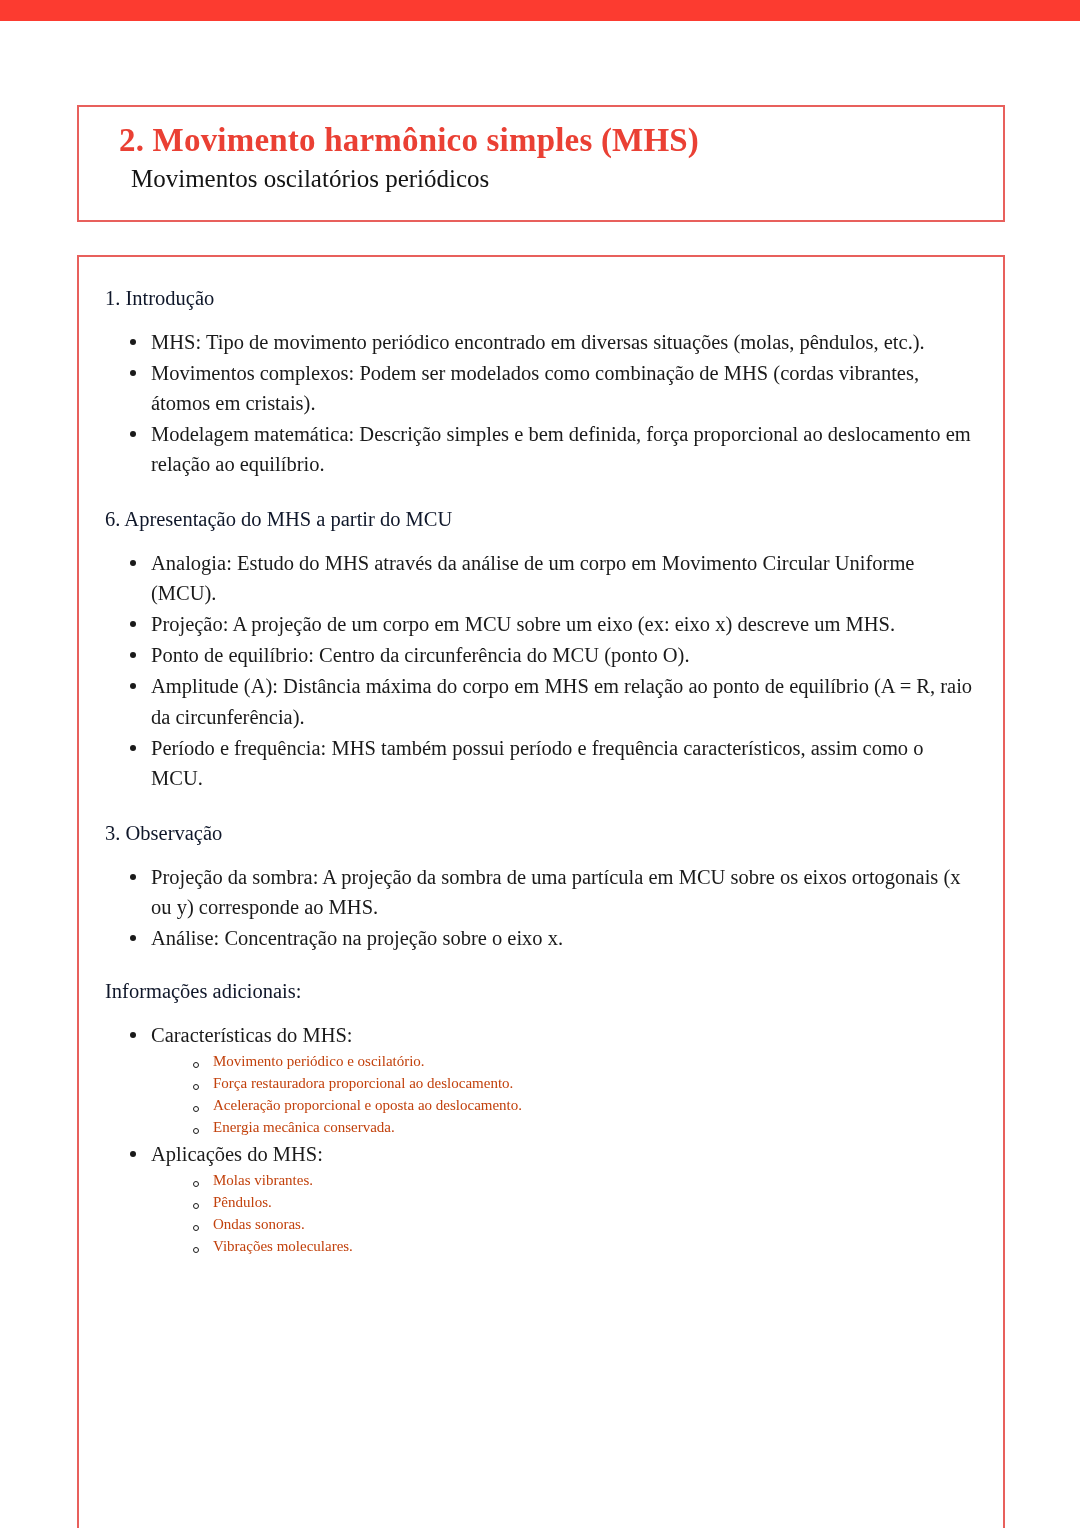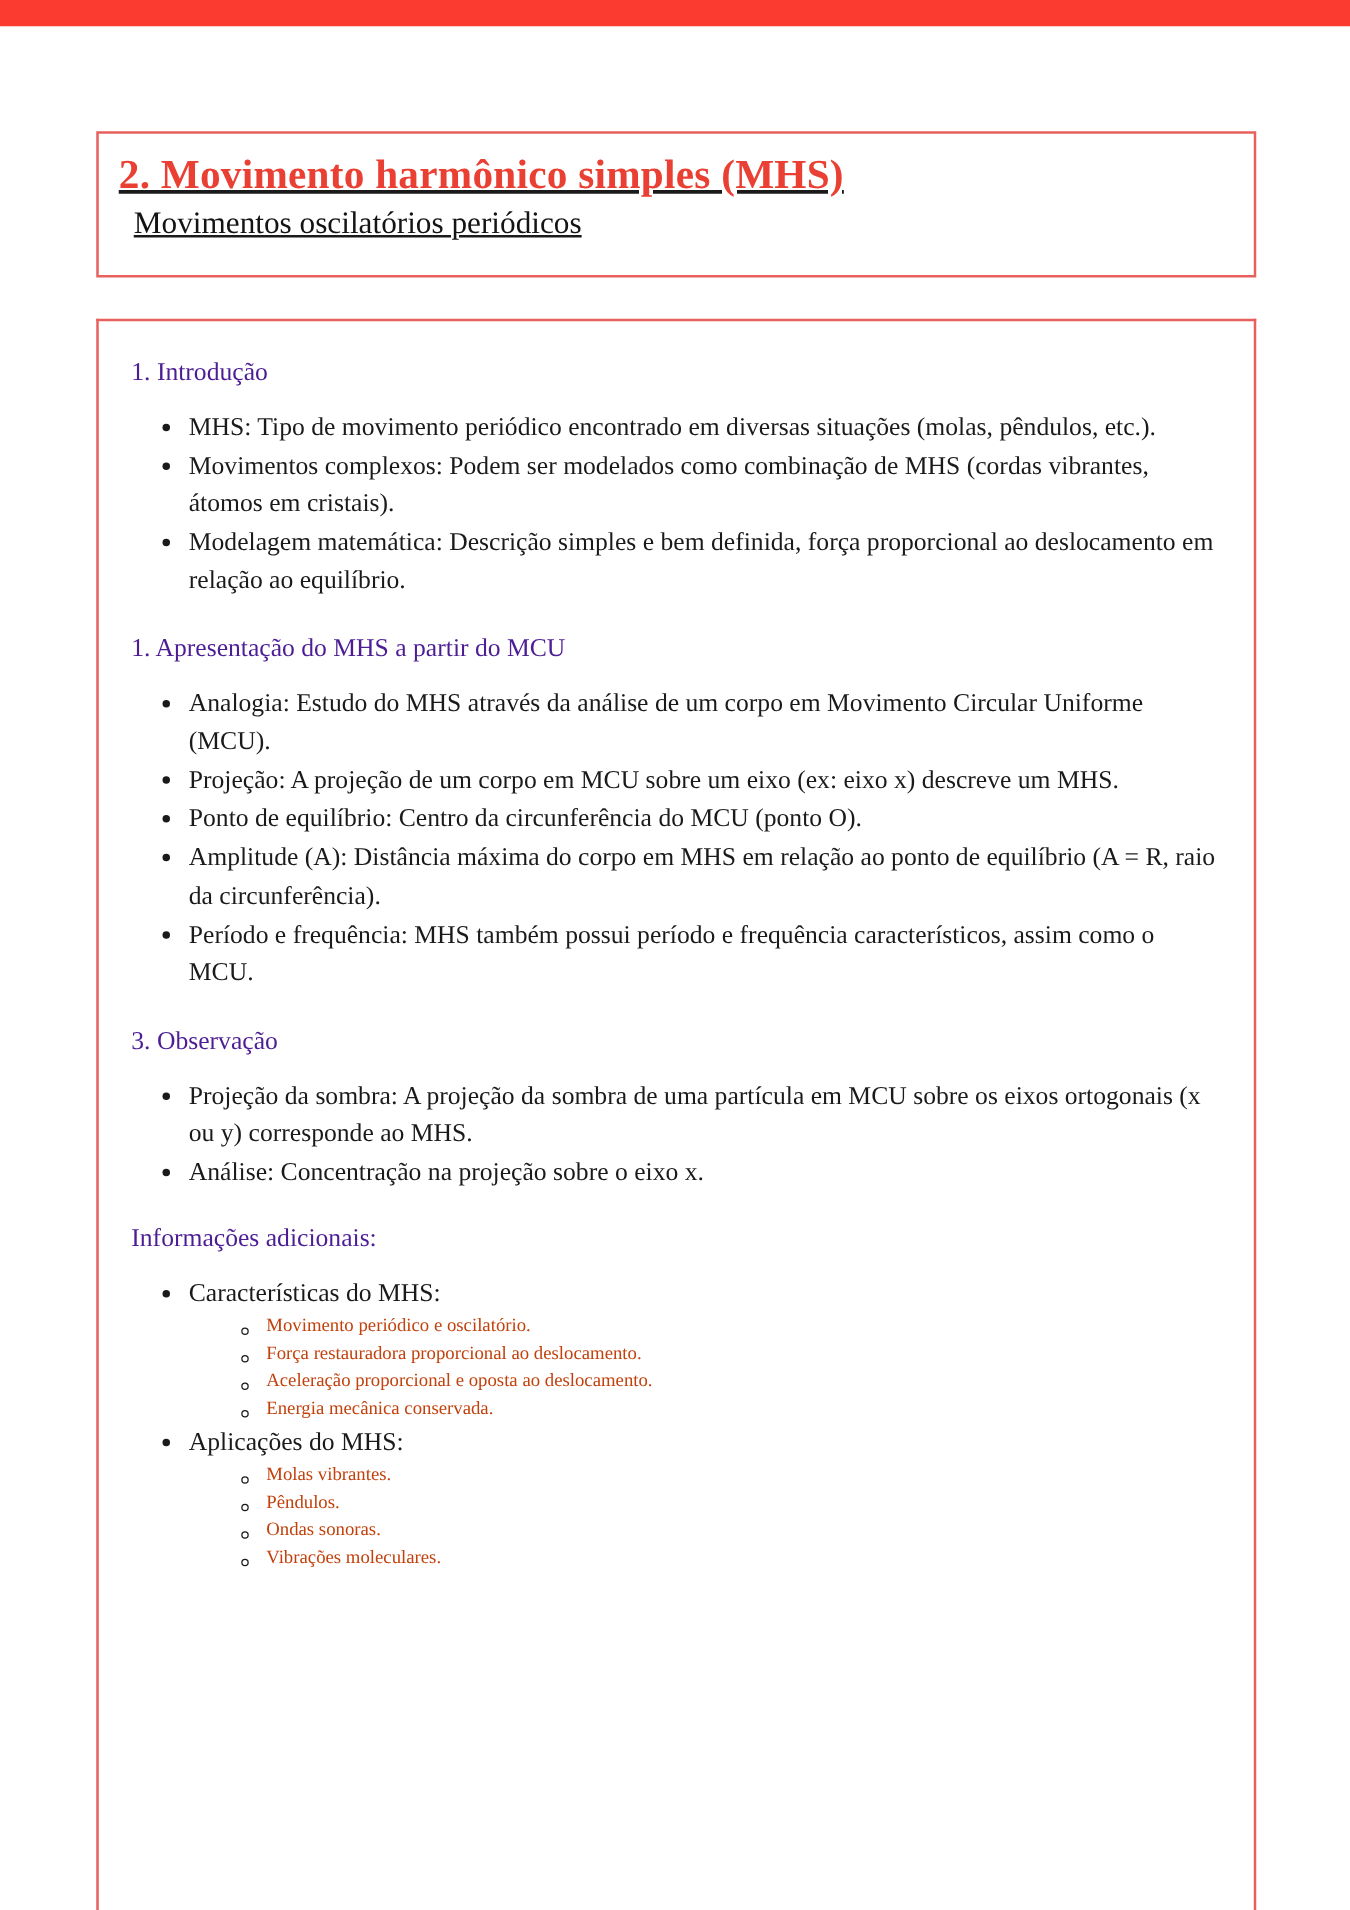--- a/index.html
+++ b/index.html
@@ -38,22 +38,21 @@
   
   .title-card {
     position: absolute;
     left: 77px;
     top: 84px;             
     width: 928px;          
     height: 117px;
     box-sizing: border-box;
     border: 2px solid #e8605c;
     background: #ffffff;
-    padding: 14px 26px 0 16px;
-    text-decoration: underline;
+    padding: 14px 26px 0 40px;
   }
   .doc-title {
     margin: 0;
     font-size: 33px;
     font-weight: bold;
     color: #ea4034;
     letter-spacing: 0.2px;
     line-height: 1.18;
     white-space: nowrap;
   }
@@ -77,21 +76,21 @@
     border: 2px solid #e8605c;
     border-bottom: none;
     background: #ffffff;
     padding: 28px 26px 0 26px;
   }
 
   .section-head {
     margin: 0;
     font-size: 20.5px;
     font-weight: normal;
-    color: #4c1d95;
+    color: #0f172a;
     line-height: 1.35;
   }
   .section-head + .bullets { margin-top: 14px; }
 
   ul.bullets,
   ul.subbullets {
     margin: 0;
     padding: 0;
     list-style: none;
   }
@@ -166,21 +165,21 @@
       <li>
           <span class="txt">Movimentos complexos: Podem ser modelados como combinação de MHS (cordas vibrantes, átomos em cristais).</span>
         </li>
       <li>
           <span class="txt">Modelagem matemática: Descrição simples e bem definida, força proporcional ao deslocamento em relação ao equilíbrio.</span>
         </li>
     </ul>
 
     <div class="gap-lg"></div>
 
-    <p class="section-head">1. Apresentação do MHS a partir do MCU</p>
+    <p class="section-head">6. Apresentação do MHS a partir do MCU</p>
     <ul class="bullets">
       <li>
           <span class="txt">Analogia: Estudo do MHS através da análise de um corpo em Movimento Circular Uniforme (MCU).</span>
         </li>
       <li>
           <span class="txt">Projeção: A projeção de um corpo em MCU sobre um eixo (ex: eixo x) descreve um MHS.</span>
         </li>
       <li>
           <span class="txt">Ponto de equilíbrio: Centro da circunferência do MCU (ponto O).</span>
         </li>

